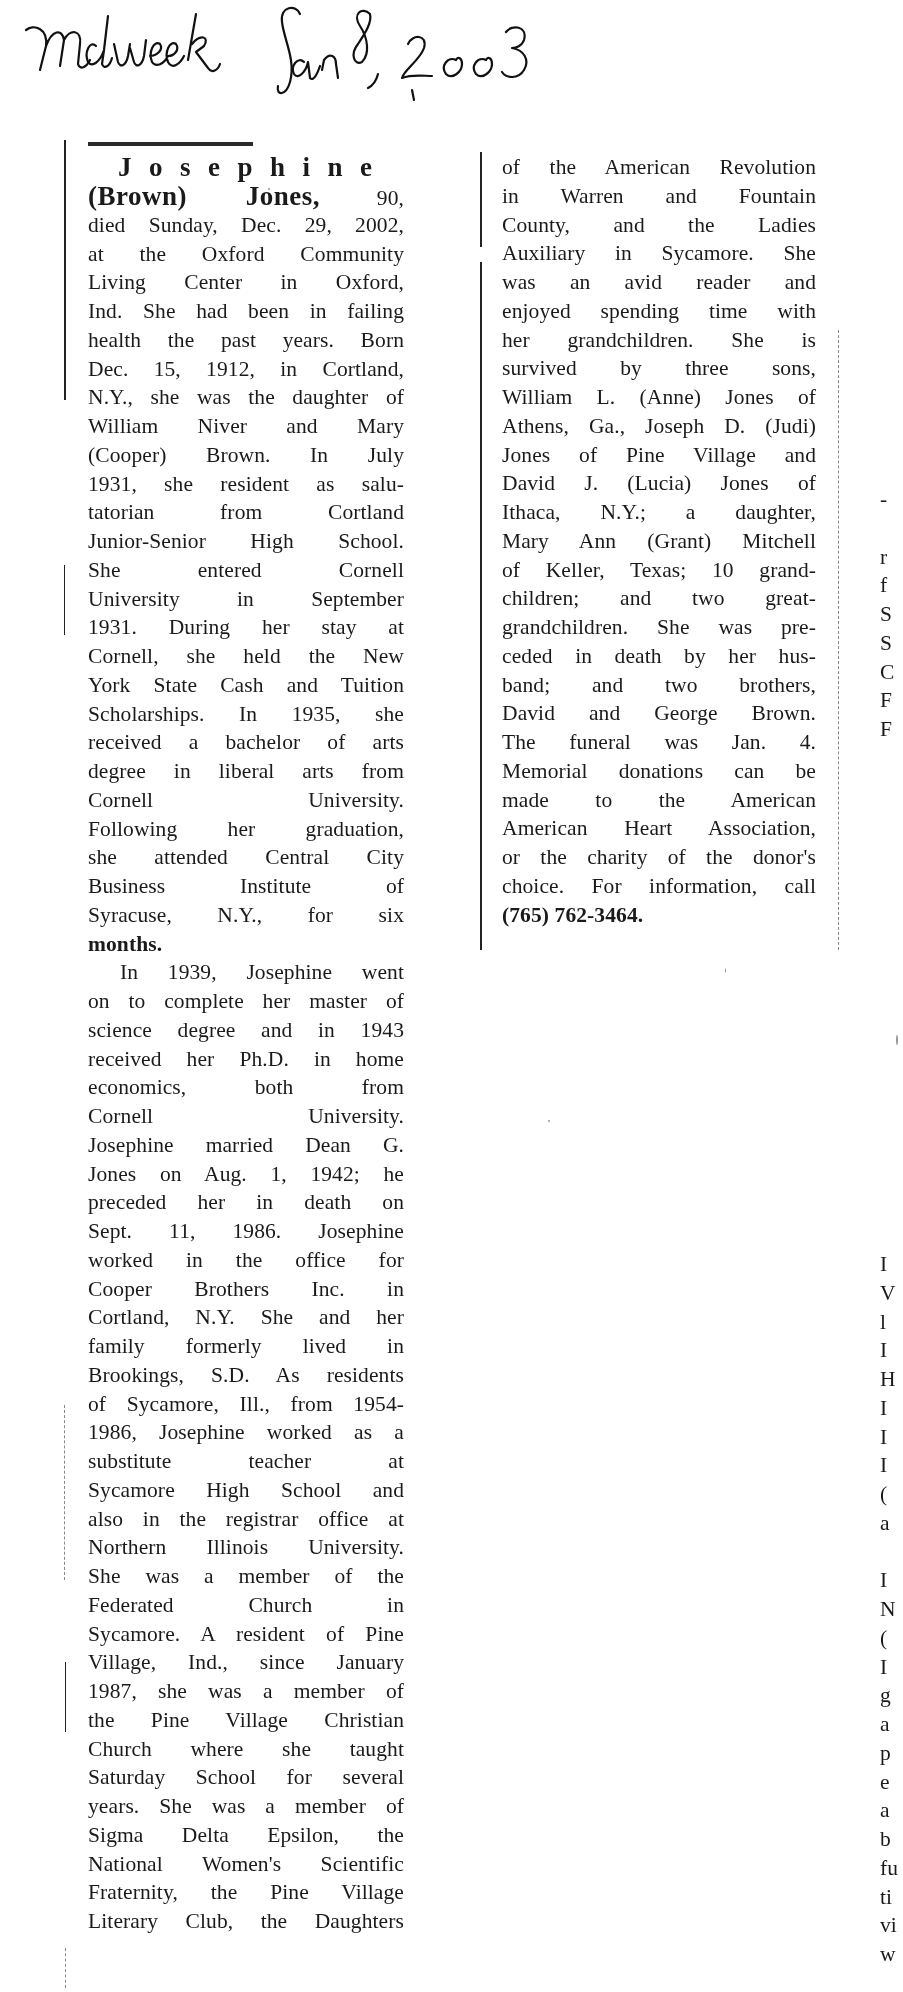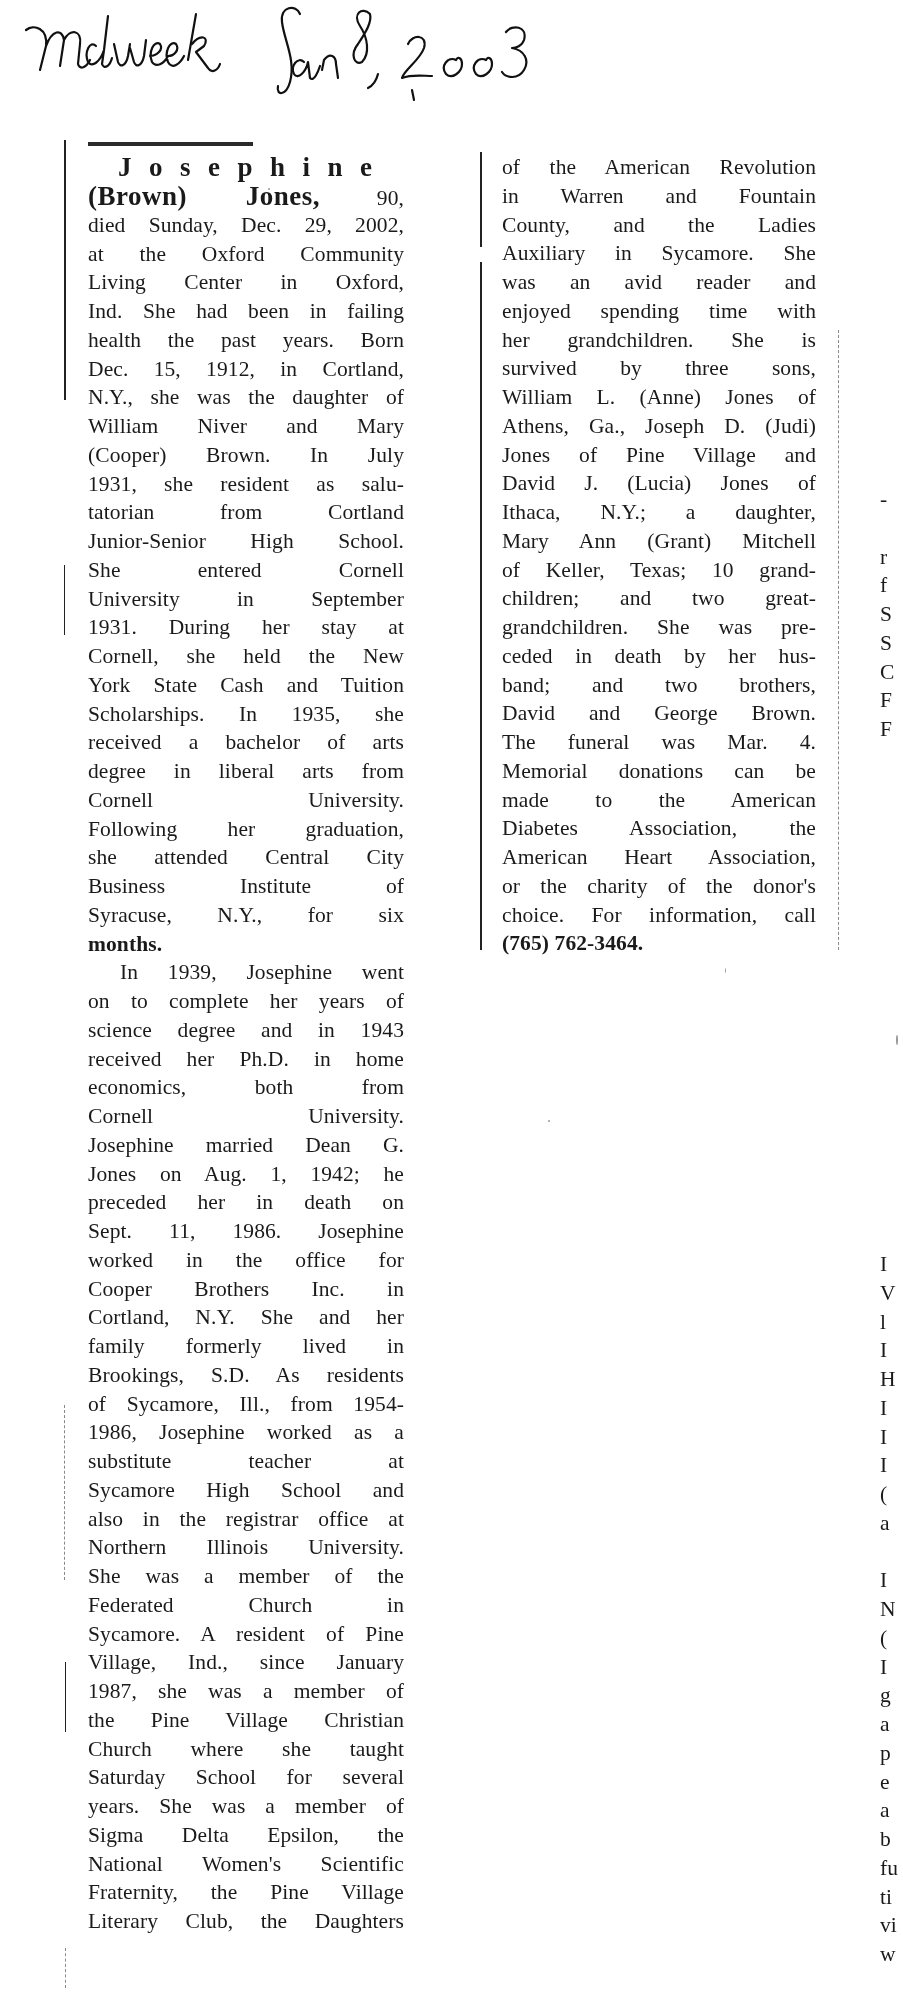--- a/index.html
+++ b/index.html
@@ -162,21 +162,21 @@
       <span class="line">Scholarships. In 1935, she</span>
       <span class="line">received a bachelor of arts</span>
       <span class="line">degree in liberal arts from</span>
       <span class="line">Cornell University.</span>
       <span class="line">Following her graduation,</span>
       <span class="line">she attended Central City</span>
       <span class="line">Business Institute of</span>
       <span class="line">Syracuse, N.Y., for six</span>
       <span class="line last">months.</span>
       <span class="line indented">In 1939, Josephine went</span>
-      <span class="line">on to complete her years of</span>
+      <span class="line">on to complete her master of</span>
       <span class="line">science degree and in 1943</span>
       <span class="line">received her Ph.D. in home</span>
       <span class="line">economics, both from</span>
       <span class="line">Cornell University.</span>
       <span class="line">Josephine married Dean G.</span>
       <span class="line">Jones on Aug. 1, 1942; he</span>
       <span class="line">preceded her in death on</span>
       <span class="line">Sept. 11, 1986. Josephine</span>
       <span class="line">worked in the office for</span>
       <span class="line">Cooper Brothers Inc. in</span>
@@ -220,24 +220,23 @@
       <span class="line">Jones of Pine Village and</span>
       <span class="line">David J. (Lucia) Jones of</span>
       <span class="line">Ithaca, N.Y.; a daughter,</span>
       <span class="line">Mary Ann (Grant) Mitchell</span>
       <span class="line">of Keller, Texas; 10 grand-</span>
       <span class="line">children; and two great-</span>
       <span class="line">grandchildren. She was pre-</span>
       <span class="line">ceded in death by her hus-</span>
       <span class="line">band; and two brothers,</span>
       <span class="line">David and George Brown.</span>
-      <span class="line">The funeral was Mar. 4.</span>
+      <span class="line">The funeral was Jan. 4.</span>
       <span class="line">Memorial donations can be</span>
       <span class="line">made to the American</span>
-      <span class="line">Diabetes Association, the</span>
       <span class="line">American Heart Association,</span>
       <span class="line">or the charity of the donor's</span>
       <span class="line">choice. For information, call</span>
       <span class="line last">(765) 762-3464.</span>
     </div>
 </div>
 
 <div class="fragment" id="frag-upper" style="top:485px;">
     <div style="height: 28.75px;">-</div>
     <div style="height: 28.75px;"></div>

